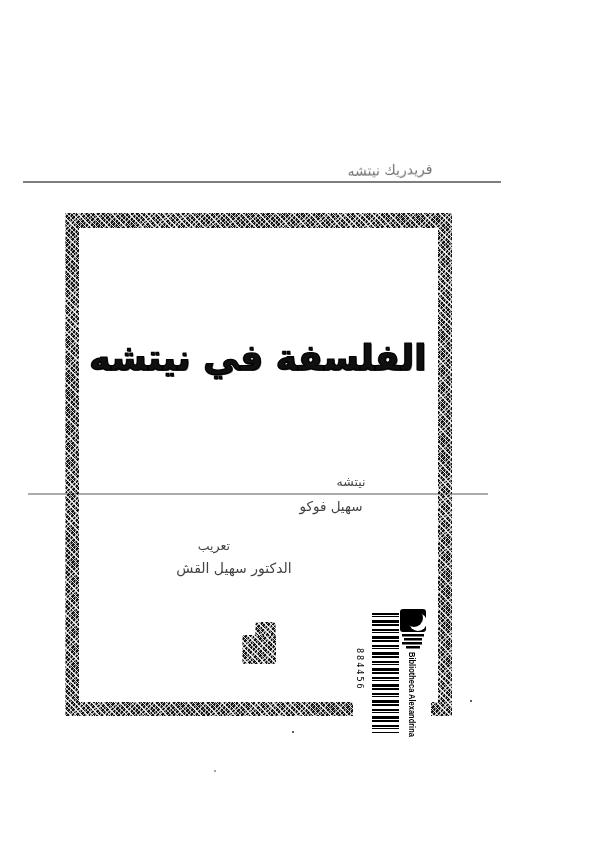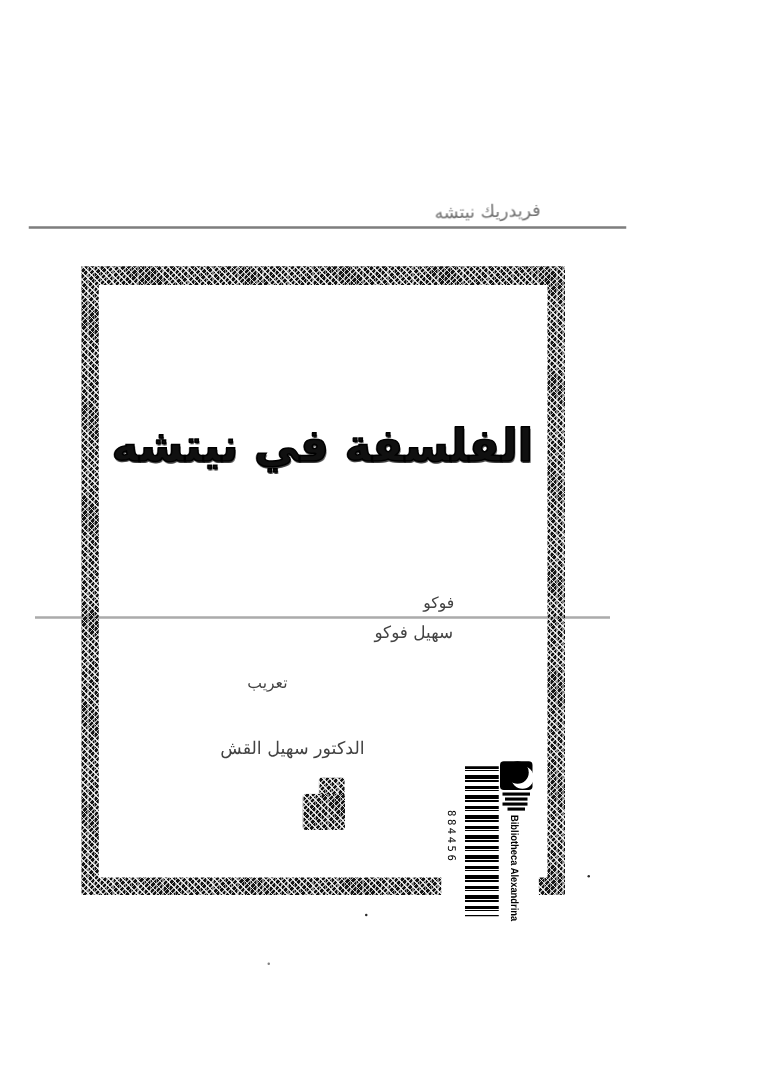--- a/index.html
+++ b/index.html
@@ -30,21 +30,21 @@
   .title{position:absolute;left:80px;top:330px;width:356px;z-index:3;
     text-align:center;direction:rtl;font-weight:bold;font-size:36px;line-height:56px;
     color:#101010;-webkit-text-stroke:1.2px #000;
     text-shadow:1px 1px 0 rgba(0,0,0,.55), -1px 0 0 rgba(0,0,0,.45), 0 1px 0 rgba(0,0,0,.45);
     letter-spacing:1px;filter:blur(.2px);}
 
   .small-ar{position:absolute;direction:rtl;text-align:center;color:#222;opacity:.85;z-index:4;}
   .foreword-label{left:320px;top:474px;width:62px;font-size:12.5px;}
   .foreword-author{left:285px;top:498px;width:92px;font-size:13.5px;letter-spacing:1px;}
   .translation-label{left:170px;top:538px;width:60px;font-size:12.5px;text-align:right;}
-  .translator-name{left:143px;top:560px;width:182px;font-size:14px;letter-spacing:1.5px;margin-top:31px;}
+  .translator-name{left:143px;top:560px;width:182px;font-size:14px;letter-spacing:1.5px;}
 
   
   .plogo{position:absolute;left:242px;top:622px;width:34px;height:42px;z-index:3;}
   .plogo .b1{position:absolute;right:0;top:0;width:21px;height:15px;border-radius:2px;}
   .plogo .b2{position:absolute;left:0;bottom:0;width:34px;height:29px;border-radius:3px;}
 
   
   .stamp{position:absolute;left:353px;top:596px;width:78px;height:152px;background:#fff;z-index:6;}
   .stamp-digits{position:absolute;left:12px;top:52px;transform:rotate(90deg);transform-origin:0 0;
     font-family:"DejaVu Sans Mono",monospace;font-size:8.5px;letter-spacing:2px;
@@ -77,21 +77,21 @@
   <div class="rule rule-top"></div>
 
   <div class="frame noise">
     <div class="frame-inner"></div>
   </div>
 
   <div class="title">
     <div>الفلسفة في نيتشه</div>
   </div>
 
-  <div class="small-ar foreword-label">فوكو</div>
+  <div class="small-ar foreword-label">نيتشه</div>
 
   <div class="rule rule-mid"></div>
 
   <div class="small-ar foreword-author">سهيل فوكو</div>
 
   <div class="small-ar translation-label">تعريب</div>
 
   <div class="small-ar translator-name">الدكتور سهيل القش</div>
 
   <div class="plogo">

